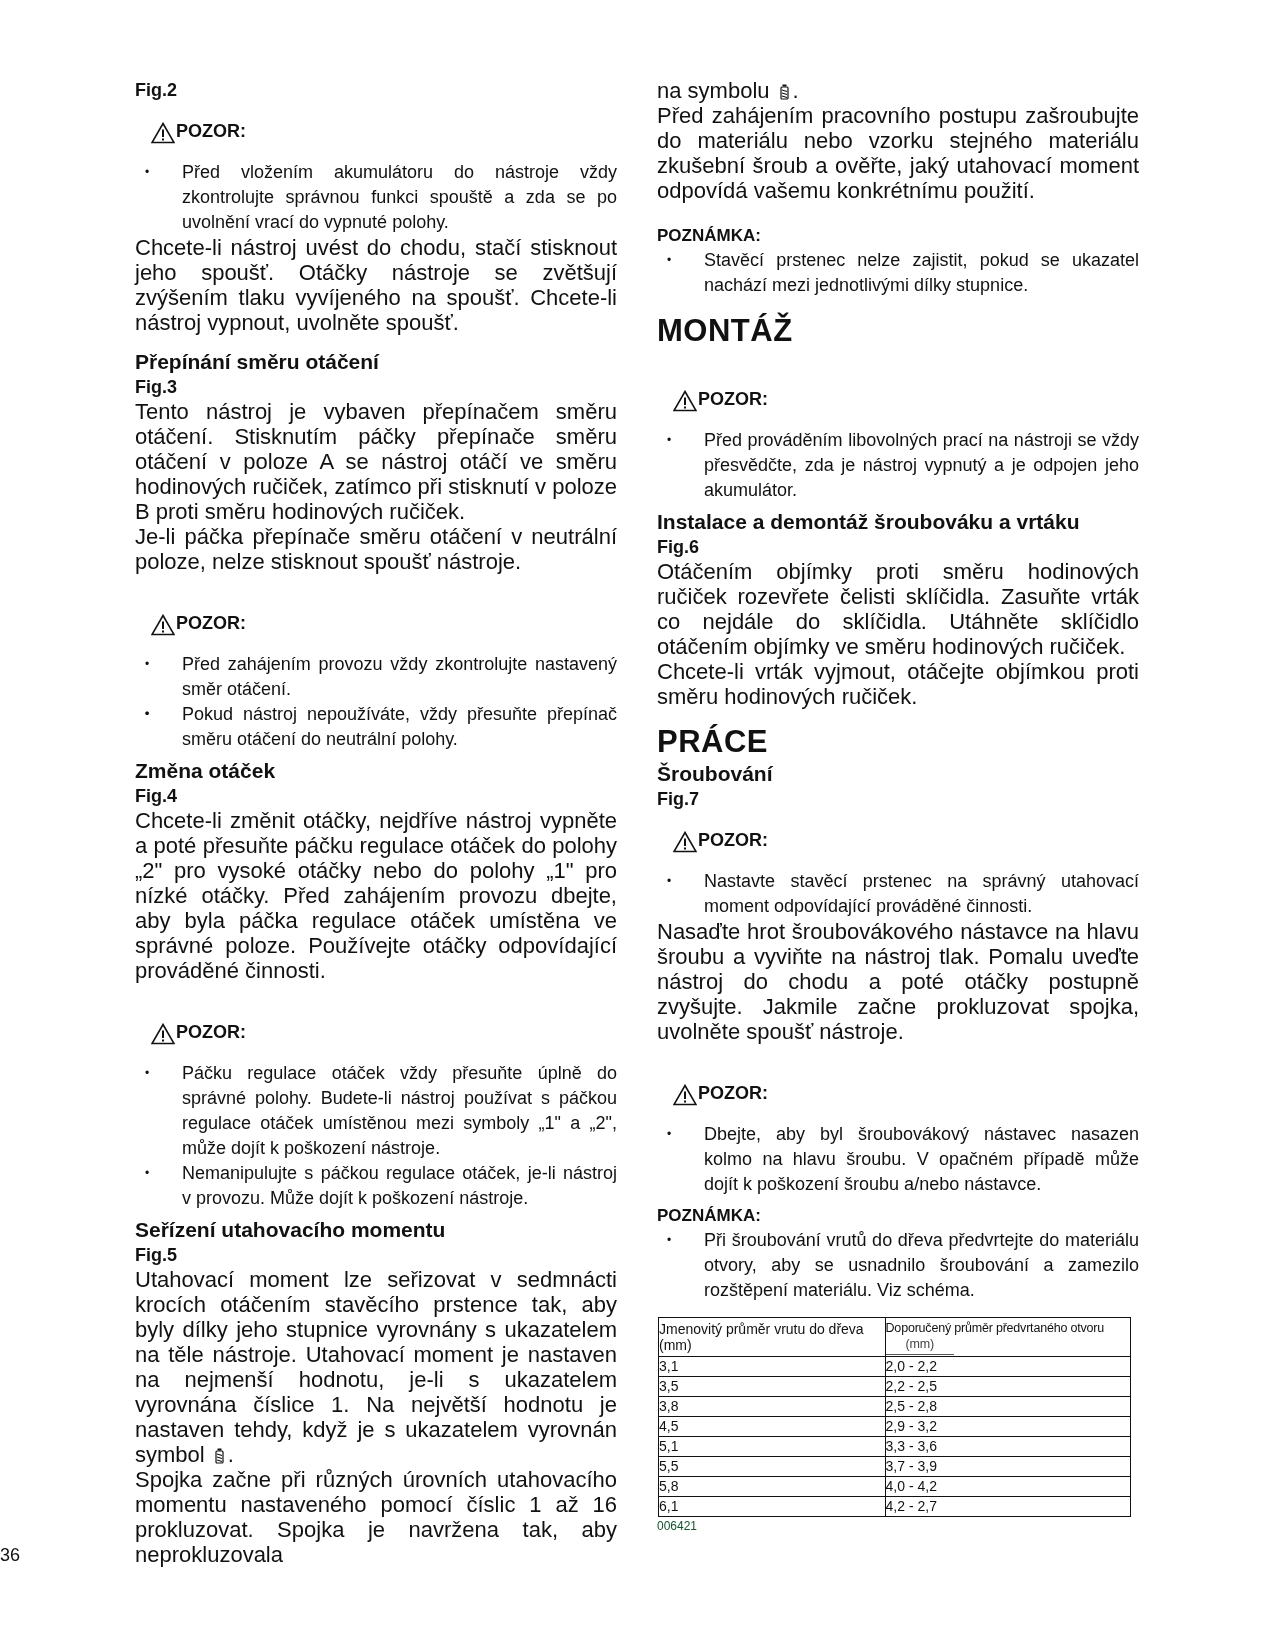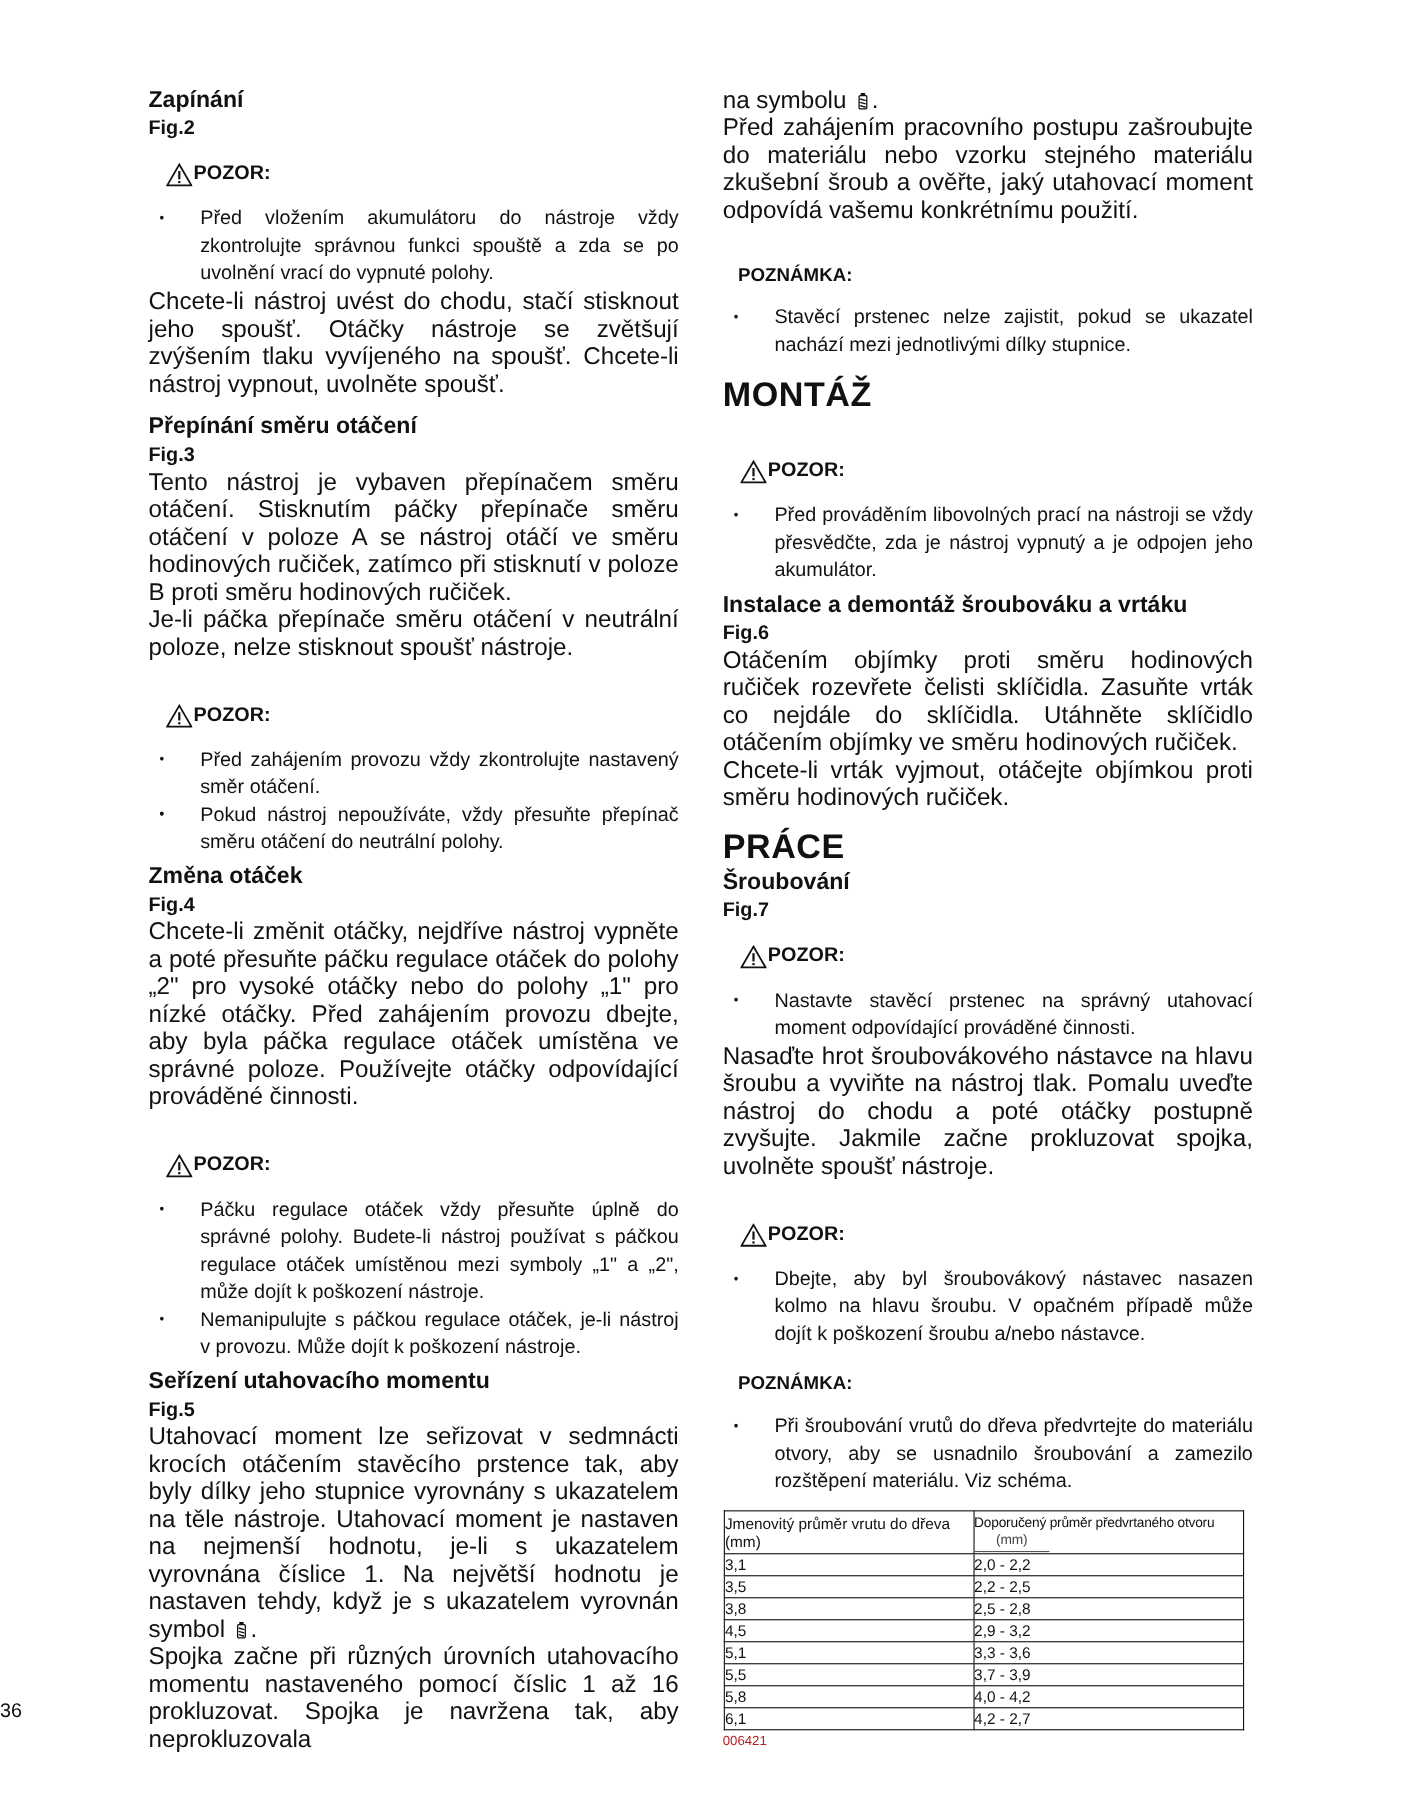--- a/index.html
+++ b/index.html
@@ -12,45 +12,44 @@
   .col-left { left: 135px; width: 482px; }
   .col-right { left: 657px; width: 482px; }
   .p {
     font-size: 22px; line-height: 25px; text-align: justify; margin: 0;
   }
   .h2 { font-size: 21px; font-weight: bold; line-height: 26px; margin: 0; }
   .h1 { font-size: 31px; font-weight: bold; line-height: 38px; margin: 0; letter-spacing: 0.5px; }
   .fig { font-size: 18px; font-weight: bold; line-height: 24px; margin: 0; }
   .warn { font-size: 18px; font-weight: bold; line-height: 26px; margin: 16px; display: flex; align-items: flex-end; }
   .warn svg { width: 24px; height: 22px; margin-right: 1px; }
-  .note { font-size: 17px; font-weight: bold; line-height: 25px; margin: 14px; }
+  .note { font-size: 17px; font-weight: bold; line-height: 25px; margin: 0; }
   ul.bul { list-style: none; padding: 0; margin: 0; }
   ul.bul li { position: relative; padding-left: 47px; font-size: 18px; line-height: 25px; text-align: justify; }
   ul.bul li .dot { position: absolute; left: 10px; top: 0; font-size: 12px; }
   .gap-s { height: 6px; }
   .gap-m { height: 14px; }
   .gap-l { height: 20px; }
   .sym { display: inline-block; width: 9px; height: 16px; margin: 0 4px 0 10px; vertical-align: -2px; }
   table.t {
     border-collapse: collapse; width: 473px; margin-left: 1px; font-size: 14px;
   }
   table.t th, table.t td { border: 1.5px solid #111; text-align: left; padding: 0; }
   table.t th { font-weight: normal; line-height: 16px; height: 38px; vertical-align: middle; }
   table.t th.h2c { font-size: 12.5px; letter-spacing: -0.2px; }
   table.t td { height: 19px; line-height: 19px; }
   .unit-under { display: inline-block; border-bottom: 1px solid #555; padding: 0 20px 2px; color: #444; }
-  .code { font-size: 12px; color: #b91c1c; margin-top: 2px; }
+  .code { font-size: 12px; color: #14532d; margin-top: 2px; }
   .pagenum { position: absolute; left: 0; width: 1182px; top: 1545px; text-align: left; font-size: 18px; }
 </style>
 </head>
 <body>
 
 <div class="col col-left">
 
-  <p class="h2">Zapínání</p>
   <p class="fig">Fig.2</p>
   <div class="warn">
     <svg viewBox="0 0 24 22">
         <path d="M12 1.5 L23 20.5 L1 20.5 Z" fill="none" stroke="#111" stroke-width="1.6"></path>
         <rect x="11" y="7.5" width="2" height="7.5" fill="#111"></rect>
         <rect x="11" y="16.5" width="2" height="2" fill="#111"></rect>
       </svg>
     <span>POZOR:</span>
   </div>
   <ul class="bul">

